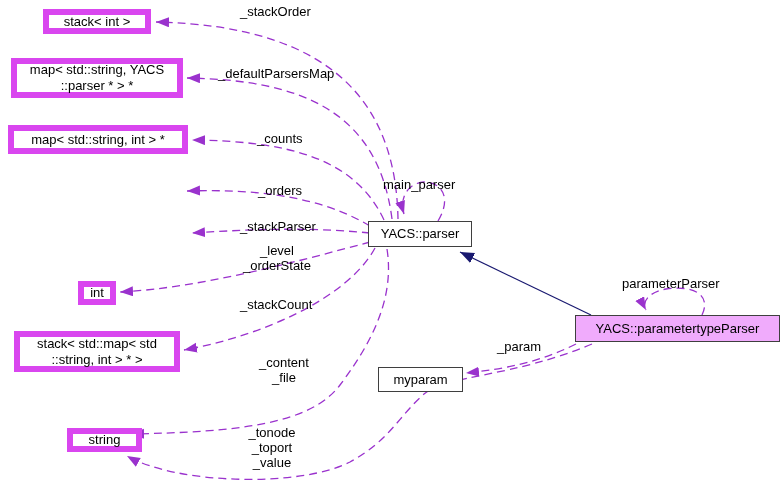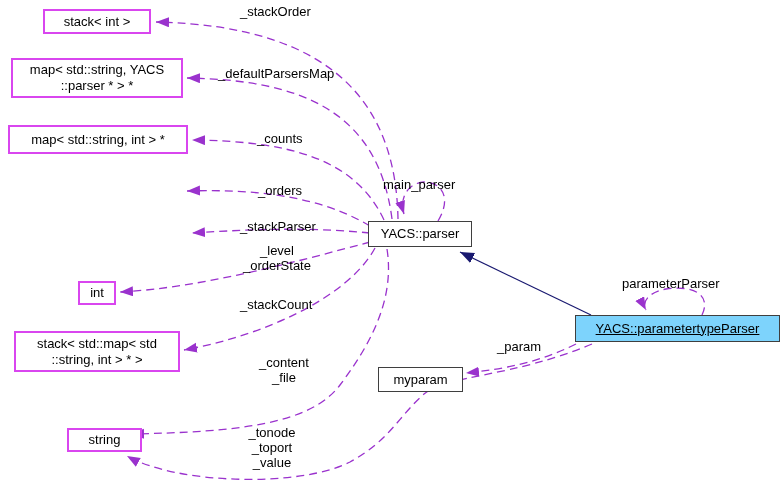--- a/index.html
+++ b/index.html
@@ -4,25 +4,25 @@
 <style>
   html,body{margin:0;padding:0;background:#ffffff;}
   .canvas{
     position:relative;width:781px;height:495px;background:#ffffff;
     font-family:"Liberation Sans",sans-serif;font-size:13px;color:#000;
     overflow:hidden;
   }
   svg.edges{position:absolute;left:0;top:0;width:781px;height:495px;}
   .node{
     position:absolute;display:flex;align-items:center;justify-content:center;
-    text-align:center;background:#ffffff;border:2px solid #d946ef;
+    text-align:center;background:#ffffff;border:6px solid #d946ef;
     white-space:pre-line;line-height:16px;box-sizing:border-box;
   }
   .node.doc{border:1.4px solid #3f3f3f;}
-  .node.current{background:#7dd3fc;border:1.4px solid #3f3f3f;text-decoration:underline;}
+  .node.current{background:#f0abfc;border:1.4px solid #3f3f3f;}
   .elabel{position:absolute;white-space:pre-line;line-height:15px;}
   .elabel.center{text-align:center;}
 </style>
 </head>
 <body>
 
 <div class="canvas">
 
   <svg class="edges" viewBox="0 0 781 495" xmlns="http://www.w3.org/2000/svg">
     <defs>

